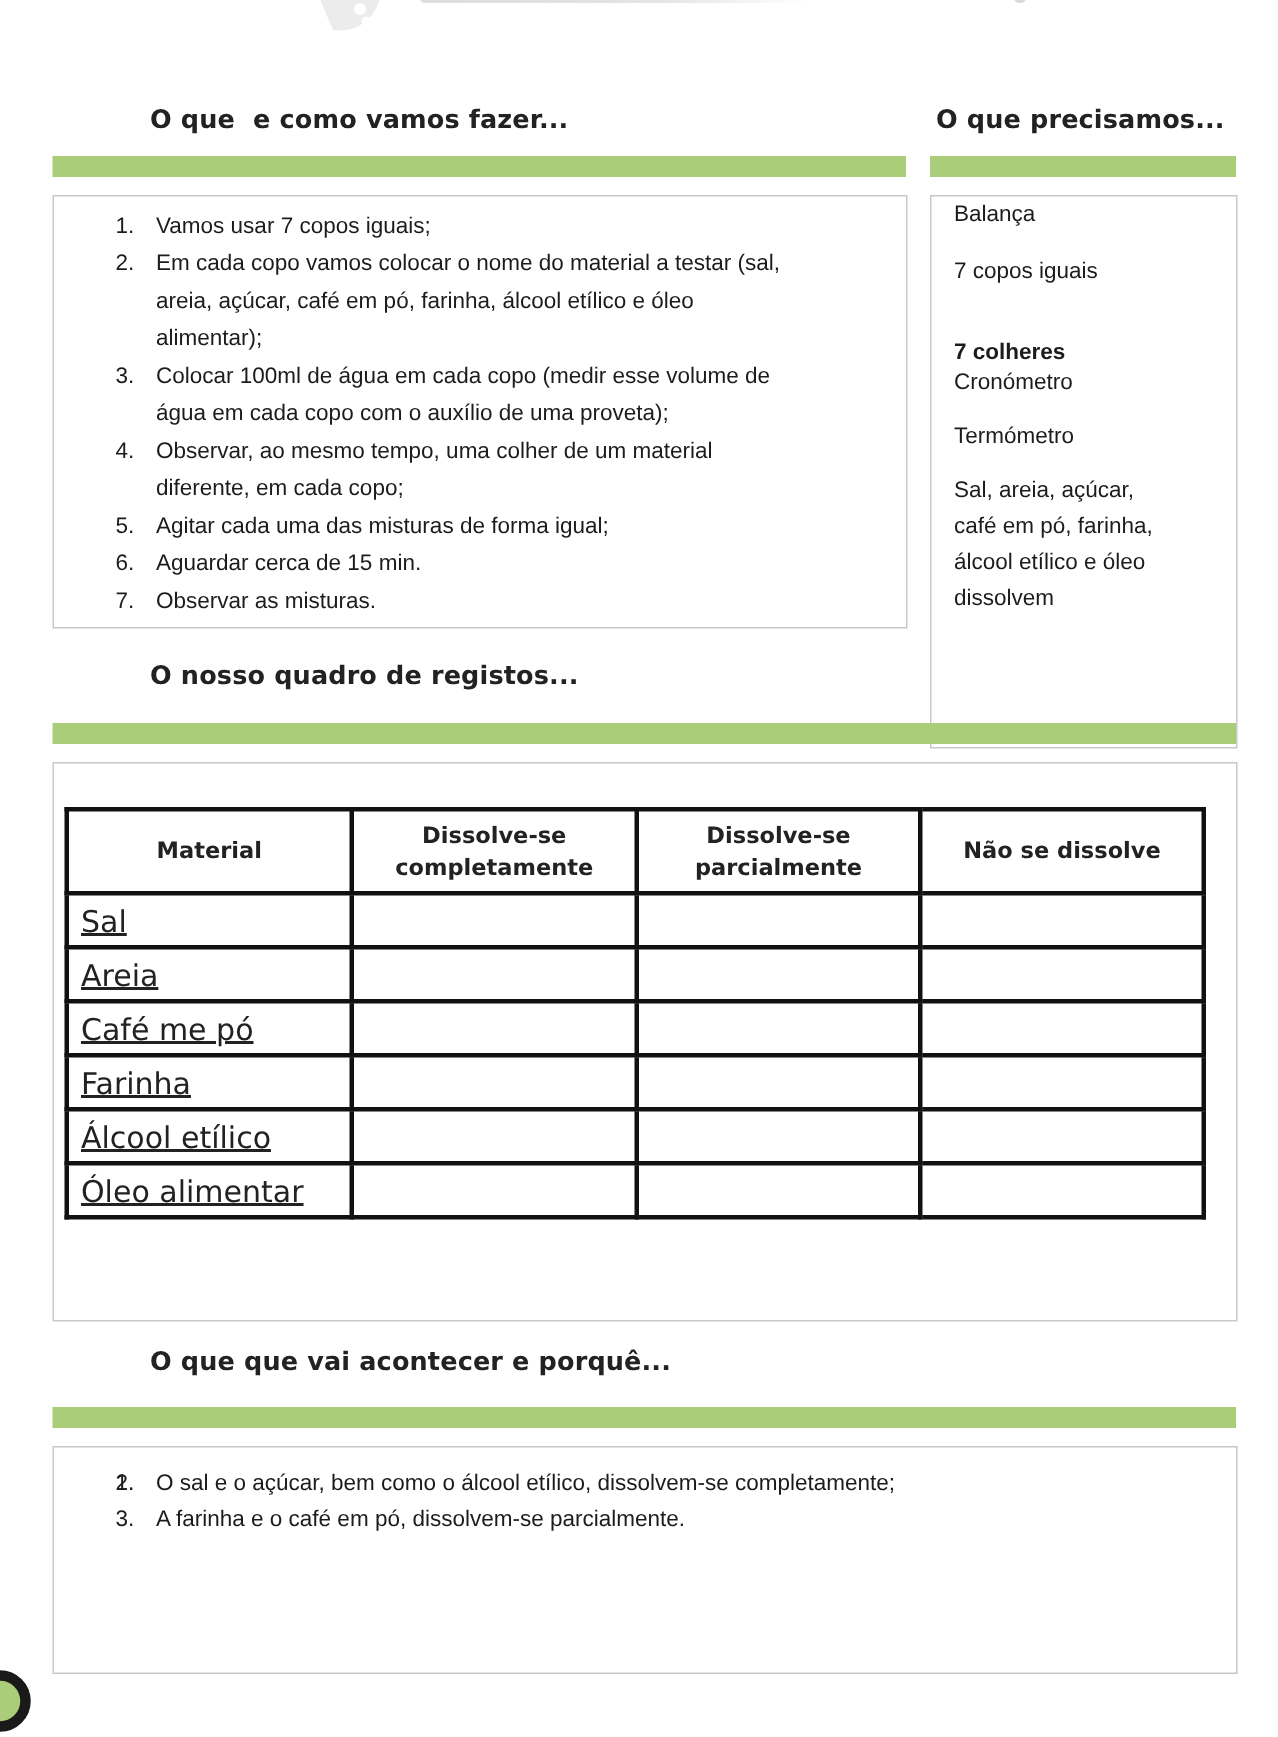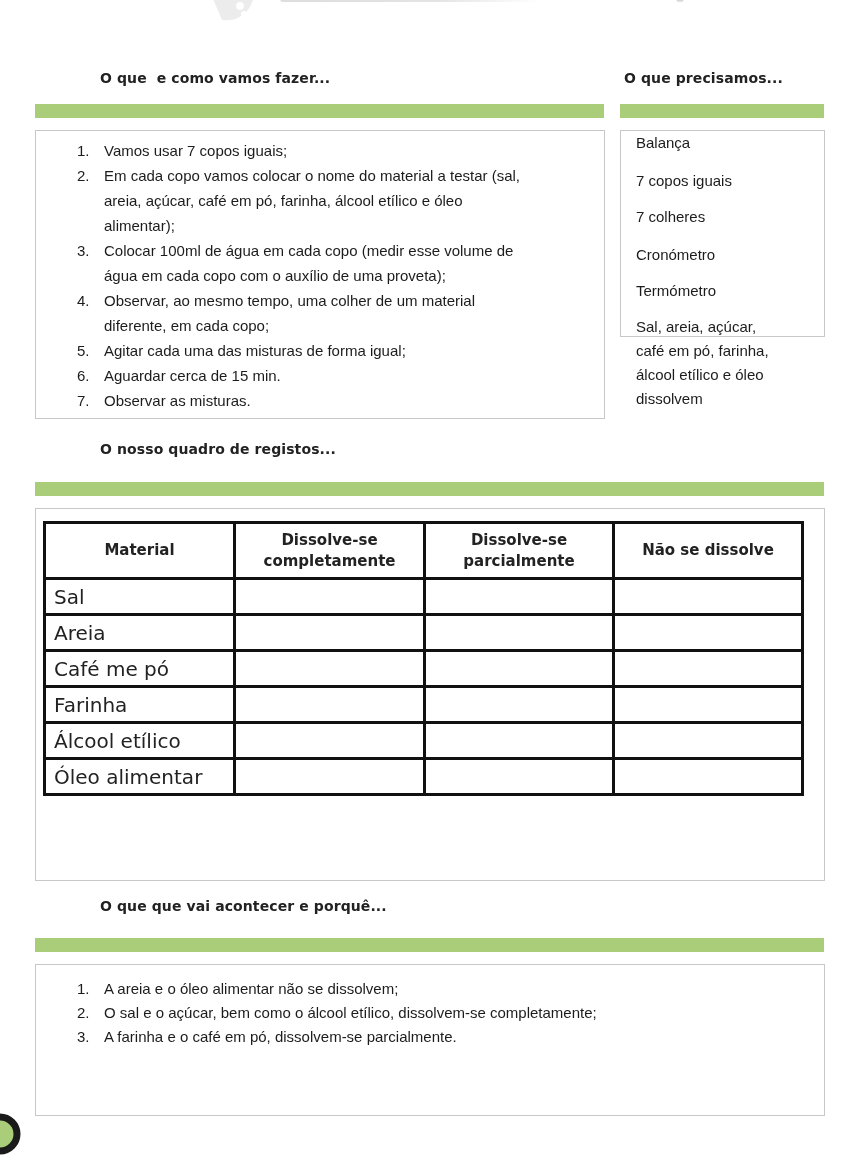--- a/index.html
+++ b/index.html
@@ -3,35 +3,35 @@
   <meta charset="utf-8">
   <style>
     * { box-sizing: border-box; margin: 0; padding: 0; }
     html, body { width: 852px; height: 1158px; background: #ffffff; overflow: hidden; }
     body { position: relative; font-family: "Liberation Sans", "DejaVu Sans", sans-serif; color: #1a1a1a; }
 
     .top-logo { position: absolute; left: 208px; top: -8px; width: 50px; height: 30px; opacity: 0.18; }
     .top-text { position: absolute; left: 280px; top: -6px; width: 260px; height: 8px; background: linear-gradient(90deg,#cfcfcf 0,#d8d8d8 60%,transparent 100%); border-radius: 3px; opacity: 0.7; }
     .top-dot { position: absolute; left: 676px; top: -4px; width: 8px; height: 6px; border-radius: 50%; background: #d8d8d8; }
 
-    .heading { position: absolute; font-family: "DejaVu Sans", "Liberation Sans", sans-serif; font-weight: bold; font-size: 14px; color: #222; white-space: pre; letter-spacing: 0.1px; }
+    .heading { position: absolute; font-family: "DejaVu Sans", "Liberation Sans", sans-serif; font-weight: bold; font-size: 17px; color: #222; white-space: pre; letter-spacing: 0.1px; }
     .bar { position: absolute; height: 14px; background: #a9cd79; }
     .box { position: absolute; border: 1.5px solid #c8c8c8; background: #fff; }
 
     .steps { list-style: none; font-size: 15px; line-height: 25px; color: #1c1c1c; }
     .steps li { position: relative; padding-left: 27px; }
     .steps li .num { position: absolute; left: 0; top: 0; }
 
     .needs { font-size: 15px; color: #1c1c1c; }
     .needs .item { position: absolute; left: 15px; line-height: 24px; }
 
-    table.reg { position: absolute; left: 43px; top: 521px; border-collapse: collapse; font-family: "DejaVu Sans", "Liberation Sans", sans-serif; }
+    table.reg { position: absolute; left: 43px; top: 538px; border-collapse: collapse; font-family: "DejaVu Sans", "Liberation Sans", sans-serif; }
     table.reg th, table.reg td { border: 3px solid #111; }
     table.reg th { height: 56px; font-size: 15px; font-weight: bold; color: #222; text-align: center; line-height: 21px; padding: 0 6px; }
-    table.reg td { height: 36px; font-size: 20px; color: #222; padding: 0 8px; text-align: left; }
+    table.reg td { height: 36px; font-size: 20px; color: #222; padding: 0 8px; text-align: left; text-decoration: underline; }
     .c0 { width: 190px; } .c1 { width: 190px; } .c2 { width: 189px; } .c3 { width: 189px; }
 
     .results { list-style: none; font-size: 15px; line-height: 24px; color: #1c1c1c; }
     .results li { position: relative; padding-left: 27px; }
     .results li .num { position: absolute; left: 0; top: 0; }
 
     .corner-logo { position: absolute; left: -26px; top: 1106px; width: 50px; height: 50px; }
   </style>
 </head>
 <body>
@@ -53,24 +53,24 @@
     <li><span class="num">3.</span><span>Colocar 100ml de água em cada copo (medir esse volume de</span><br><span>água em cada copo com o auxílio de uma proveta);</span></li>
     <li><span class="num">4.</span><span>Observar, ao mesmo tempo, uma colher de um material</span><br><span>diferente, em cada copo;</span></li>
     <li><span class="num">5.</span><span>Agitar cada uma das misturas de forma igual;</span></li>
     <li><span class="num">6.</span><span>Aguardar cerca de 15 min.</span></li>
     <li><span class="num">7.</span><span>Observar as misturas.</span></li>
   </ol>
 </div>
 
 <div class="heading" style="left:624px; top:70px;">O que precisamos...</div>
 <div class="bar" style="left:620px; top:104px; width:204px;"></div>
-<div class="box needs" style="left:620px; top:130px; width:205px; height:207px;">
+<div class="box needs" style="left:620px; top:130px; width:205px; height:369px;">
   <div class="item" style="top:0px;">Balança</div>
   <div class="item" style="top:38px;">7 copos iguais</div>
-  <div class="item" style="top:74px;">7 colheres</div>
+  <div class="item" style="top:92px;font-weight:bold;">7 colheres</div>
   <div class="item" style="top:112px;">Cronómetro</div>
   <div class="item" style="top:148px;">Termómetro</div>
   <div class="item" style="top:184px;">
     <span>Sal, areia, açúcar,</span><br>
     <span>café em pó, farinha,</span><br>
     <span>álcool etílico e óleo</span><br>
     <span>dissolvem</span>
   </div>
 </div>
 
@@ -123,21 +123,21 @@
       <td></td>
       <td></td>
     </tr>
   </tbody>
 </table>
 
 <div class="heading" style="left:100px; top:898px;">O que que vai acontecer e porquê...</div>
 <div class="bar" style="left:35px; top:938px; width:789px;"></div>
 <div class="box" style="left:35px; top:964px; width:790px; height:152px;">
   <ol class="results" style="position:absolute; left:41px; top:12px;">
-    <li><span class="num">1.</span><span>A areia e o óleo alimentar não se dissolvem;</span></li>
+    <li><span class="num">1.</span></li>
     <li><span class="num">2.</span><span>O sal e o açúcar, bem como o álcool etílico, dissolvem-se completamente;</span></li>
     <li><span class="num">3.</span><span>A farinha e o café em pó, dissolvem-se parcialmente.</span></li>
   </ol>
 </div>
 
 <svg class="corner-logo" viewBox="0 0 50 50">
   <circle cx="26" cy="30" r="18" fill="#a9cd79"></circle>
   <circle cx="26" cy="28" r="17" fill="none" stroke="#1a1a1a" stroke-width="7"></circle>
 </svg>
 

